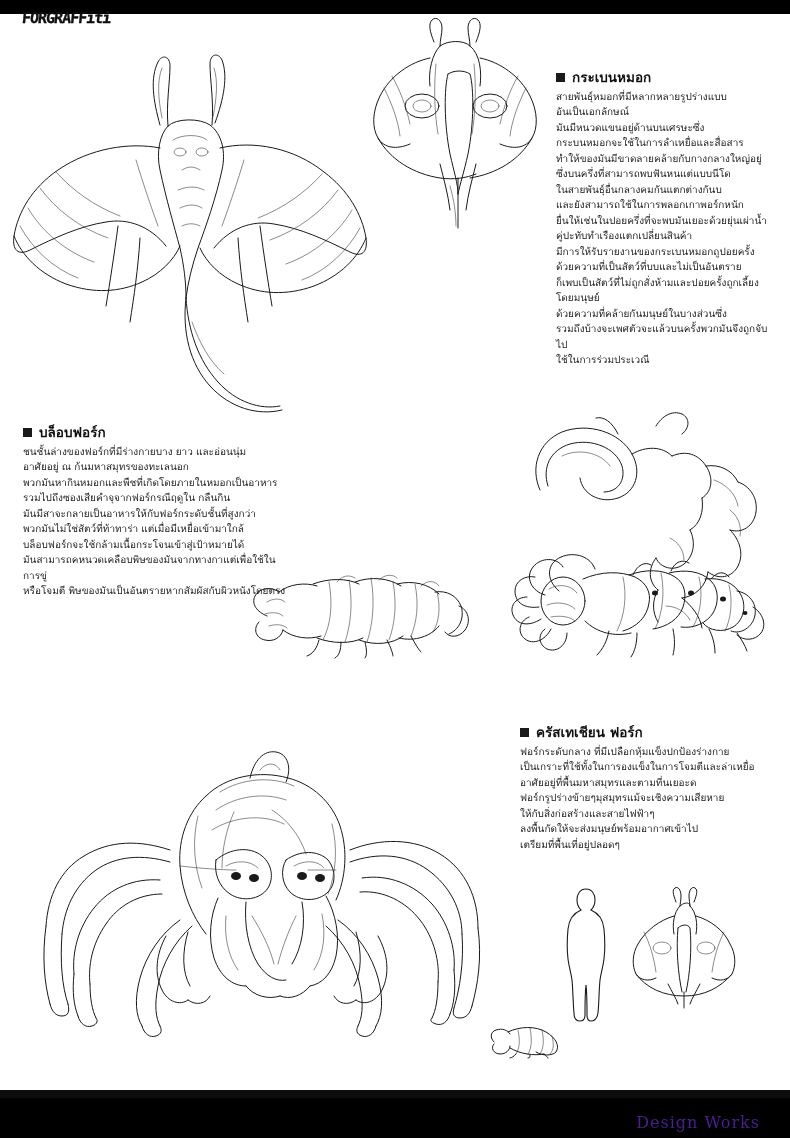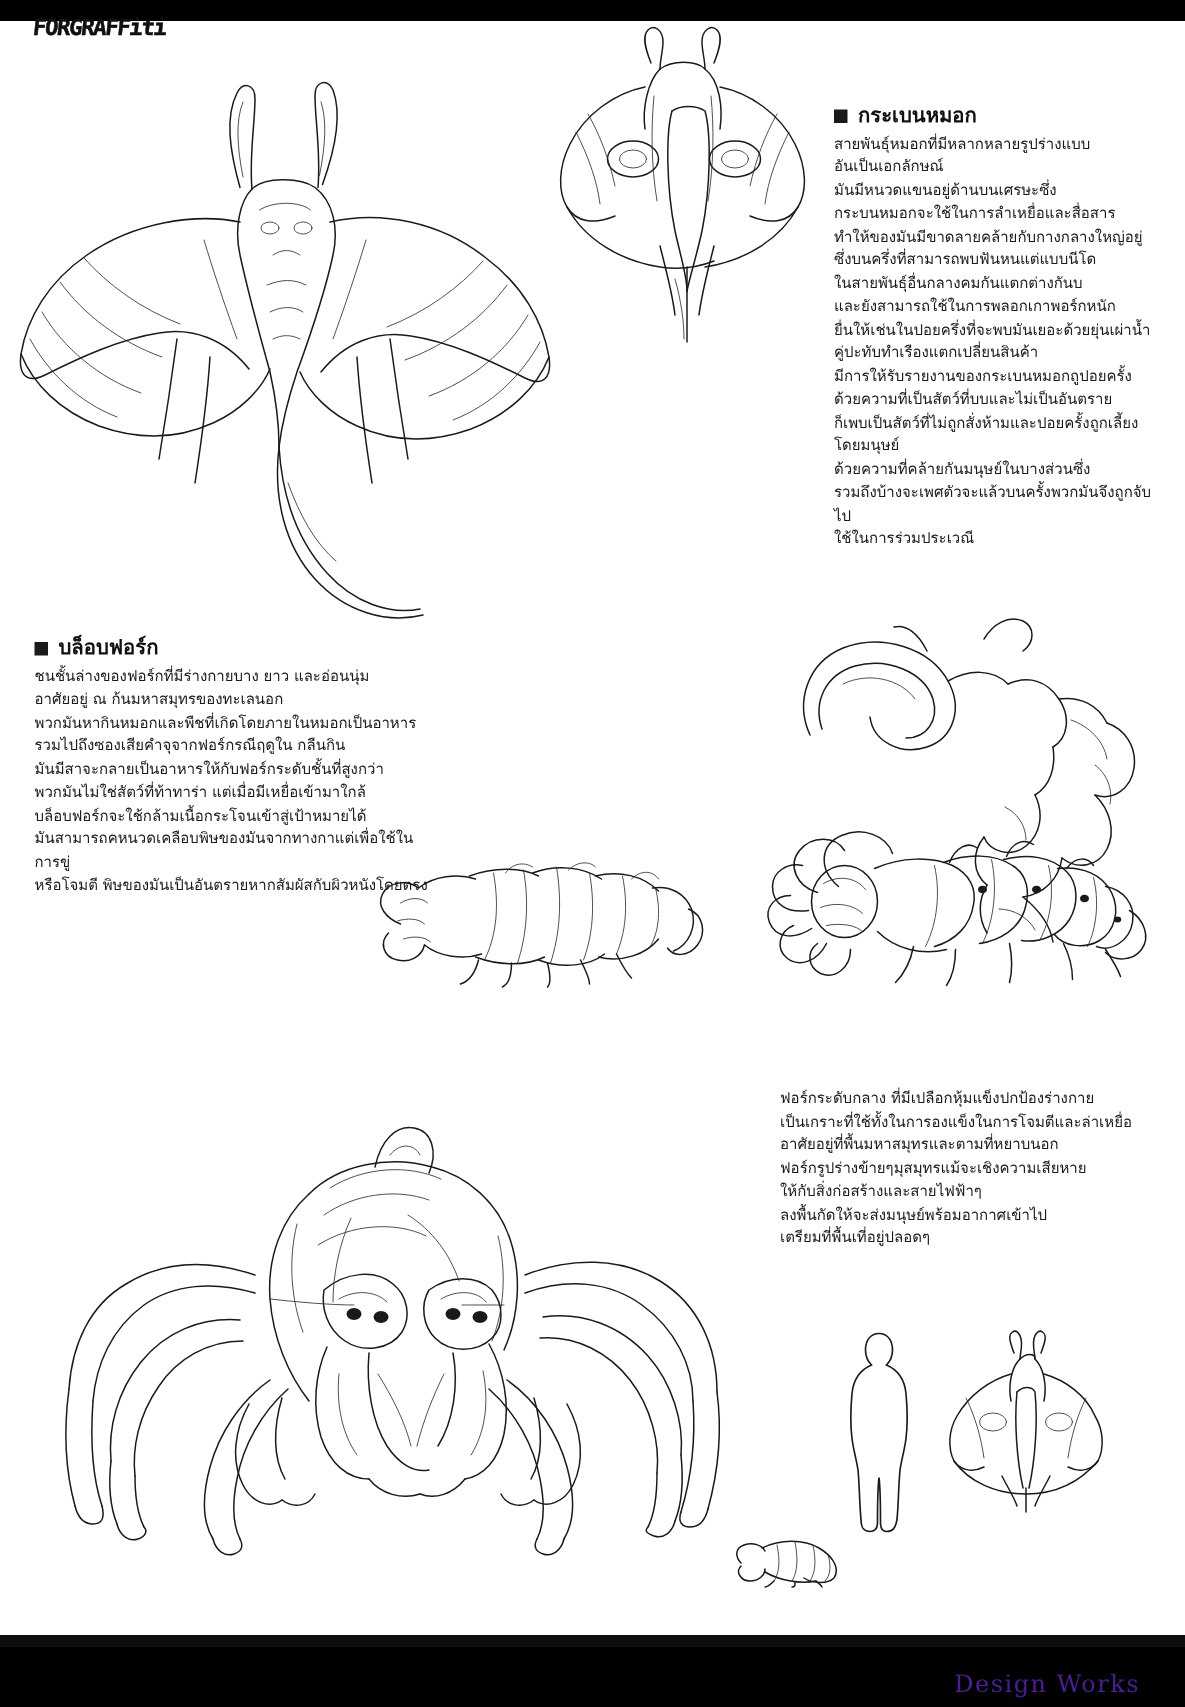--- a/index.html
+++ b/index.html
@@ -284,23 +284,27 @@
     <path class="ln" d="M120 82 C122 90 122 96 120 98"></path>
     <path class="ln" d="M142 80 C146 88 148 94 148 96"></path>
     <path class="ln" d="M166 76 C170 84 174 90 176 92"></path>
 
     <path class="ln-t" d="M92 22 C96 16 104 14 110 18"></path>
     <path class="ln-t" d="M134 20 C140 14 148 14 152 18"></path>
     <path class="ln-t" d="M176 26 C182 20 190 20 194 26"></path>
   </svg>
 
   <div class="block" id="b3">
+    <div class="blk-head">
+      <span class="sqr"></span>
+      <span class="blk-title">ครัสเทเชียน ฟอร์ก</span>
+    </div>
     <div class="blk-body">ฟอร์กระดับกลาง ที่มีเปลือกหุ้มแข็งปกป้องร่างกาย
 เป็นเกราะที่ใช้ทั้งในการองแข็งในการโจมตีและล่าเหยื่อ
-อาศัยอยู่ที่พื้นมหาสมุทรและตามที่หยาบนอก
+อาศัยอยู่ที่พื้นมหาสมุทรและตามที่นเยอะด
 ฟอร์กรูปร่างข้ายๆมุสมุทรแม้จะเชิงความเสียหาย
 ให้กับสิ่งก่อสร้างและสายไฟฟ้าๆ
 ลงพื้นกัดให้จะส่งมนุษย์พร้อมอากาศเข้าไป
 เตรียมที่พื้นเที่อยู่ปลอดๆ</div>
   </div>
 
   <svg class="art" style="left:20px;top:720px;" width="480" height="330" viewBox="0 0 480 330">
 
     <path class="ln" d="M150 130 C120 120 90 120 64 136 C40 150 28 176 26 206"></path>
     <path class="ln" d="M150 142 C122 134 96 136 76 150 C54 166 44 190 42 214"></path>

